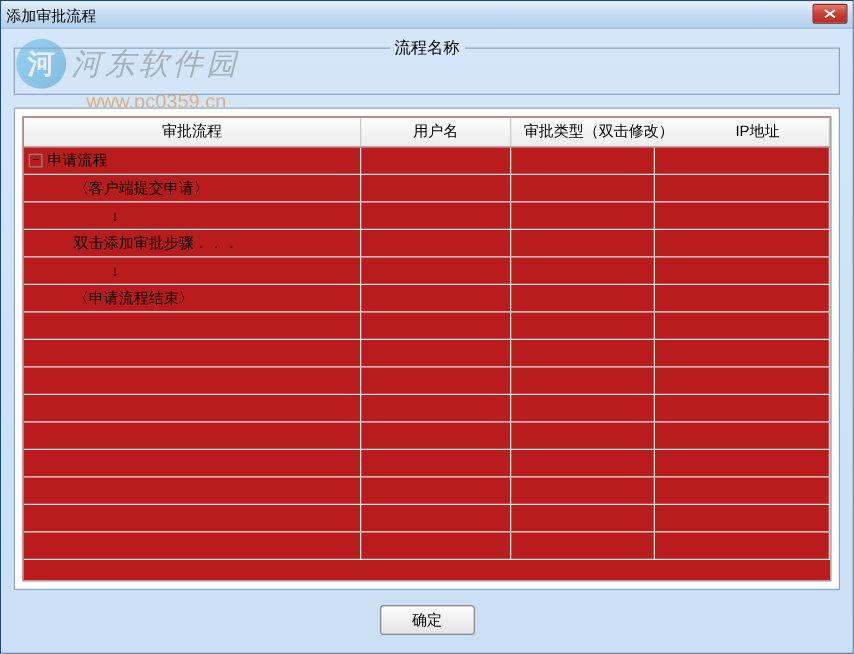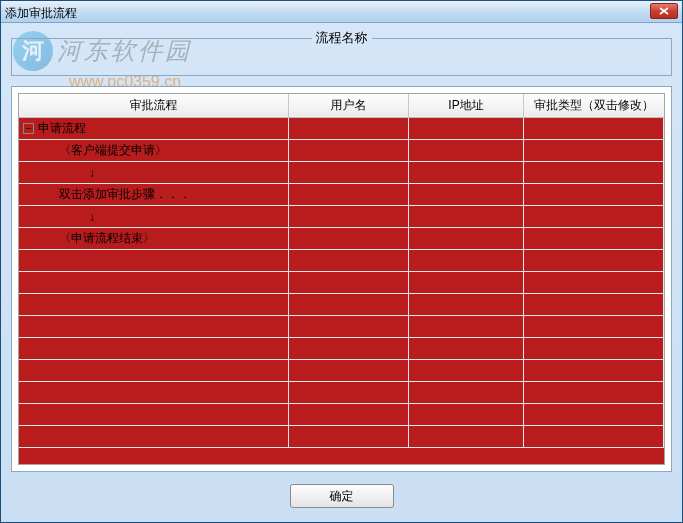--- a/index.html
+++ b/index.html
@@ -202,21 +202,21 @@
     .button-bar {
       margin-top: 8px;
       display: flex;
       justify-content: center;
       gap: 40px;
       padding: 4px 0;
       position: relative;
       z-index: 1;
     }
     .btn {
-      width: 104px;
+      width: 76px;
       height: 24px;
       background: linear-gradient(to bottom, #fdfdfd, #e4e4e4);
       border: 1px solid #8a8a8a;
       border-radius: 3px;
       font-size: 12px;
       cursor: pointer;
       display: flex;
       align-items: center;
       justify-content: center;
     }
@@ -244,22 +244,22 @@
 
     <fieldset>
       <legend>流程名称</legend>
     </fieldset>
 
     <div class="table-container">
       <div class="grid">
         <div class="grid-header">
           <div class="grid-header-cell col-flow">审批流程</div>
           <div class="grid-header-cell col-user">用户名</div>
+          <div class="grid-header-cell col-type">审批类型（双击修改）</div>
           <div class="grid-header-cell col-ip">IP地址</div>
-          <div class="grid-header-cell col-type">审批类型（双击修改）</div>
         </div>
         <div class="grid-body">
           <div class="grid-row">
             <div class="grid-cell col-flow">
               <span class="tree-toggle">−</span>
               <span>申请流程</span>
             </div>
             <div class="grid-cell col-user"></div>
             <div class="grid-cell col-ip"></div>
             <div class="grid-cell col-type"></div>

